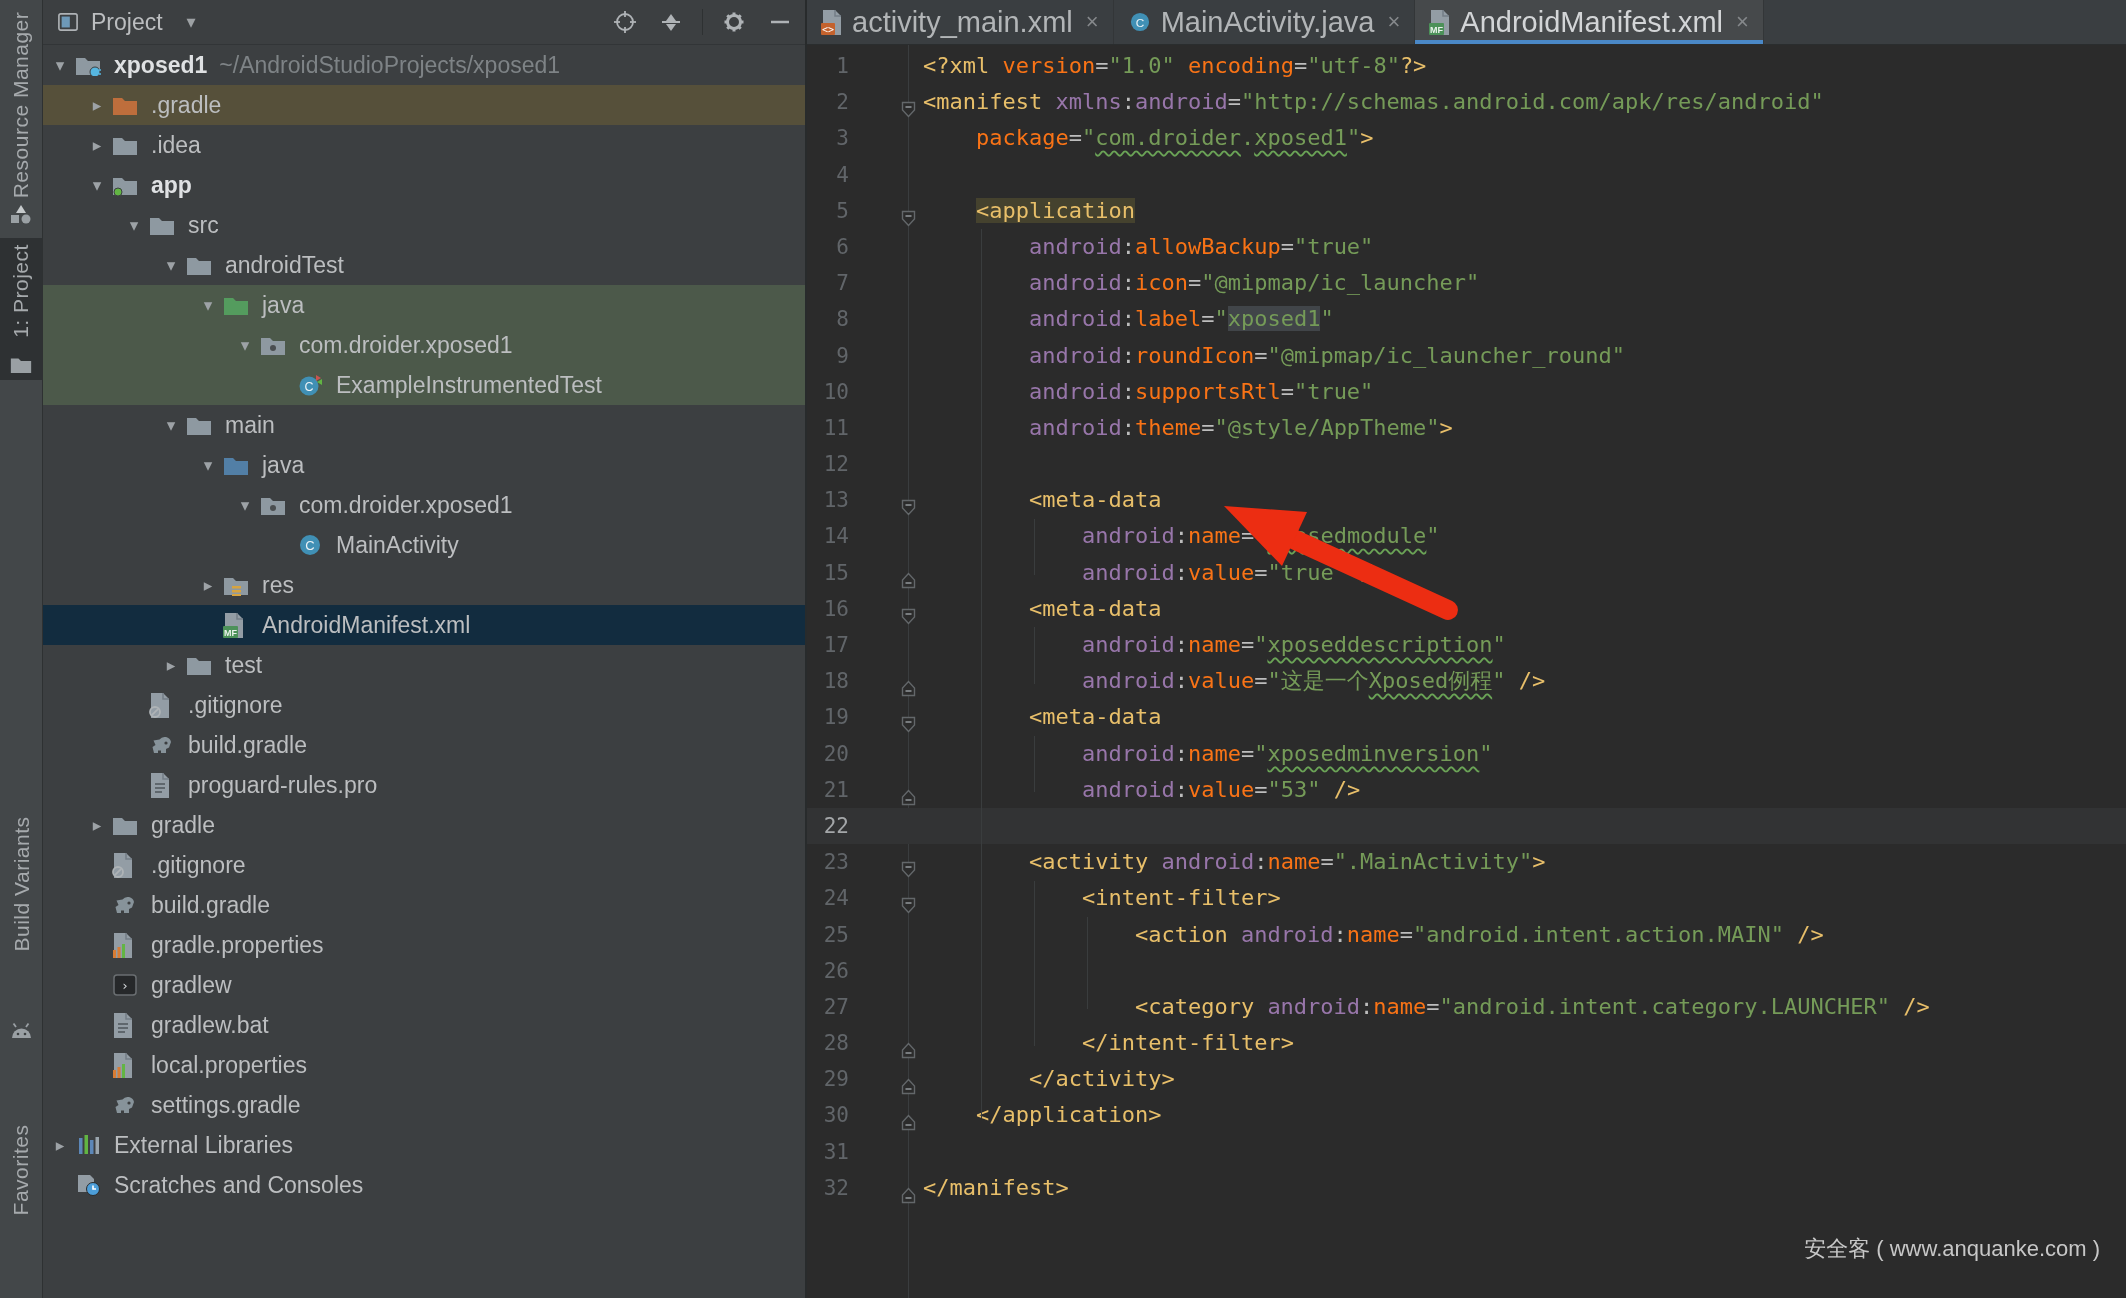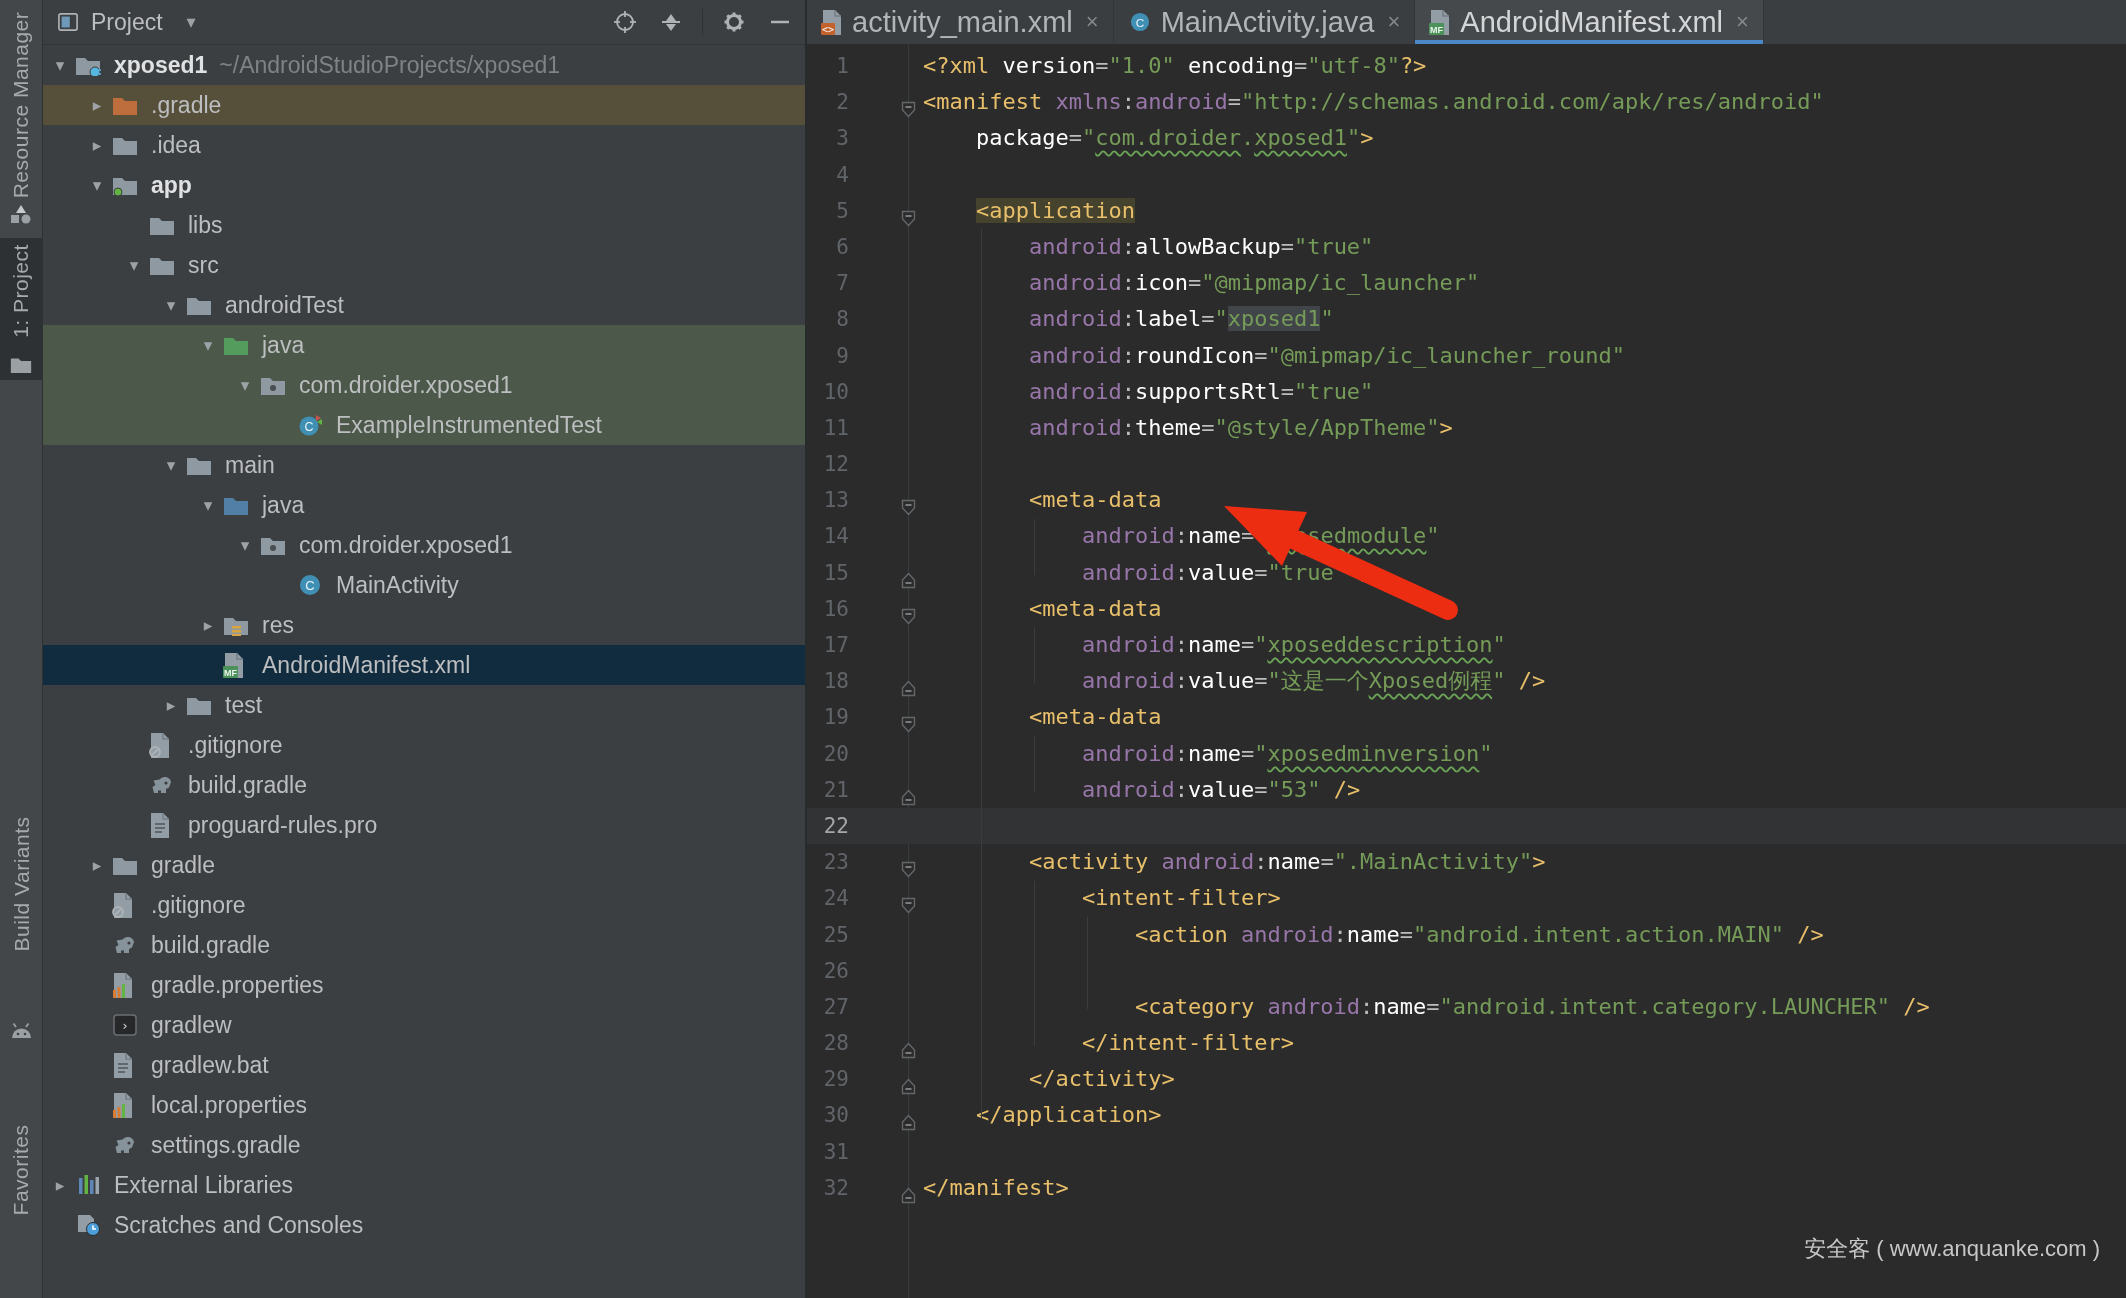--- a/index.html
+++ b/index.html
@@ -44,21 +44,21 @@
   .codewrap{position:absolute;top:45px;left:0;right:0;bottom:0;padding-top:3px;
             font-family:"DejaVu Sans Mono",monospace;font-size:22px;}
   .gutline{position:absolute;left:101px;top:0;bottom:0;width:1px;background:#3A3D3F;}
   .cl{position:relative;height:36.2px;line-height:36.2px;padding-left:116px;white-space:pre;}
   .cl.caret-line{background:#323334;}
   .cl .ln{position:absolute;left:0;top:0;width:42px;text-align:right;color:#616569;font-size:21px;}
   .cl.caret-line .ln{color:#A4A7A9;}
   .fm{position:absolute;left:94px;top:9px;}
   .guide{position:absolute;width:1px;background:#3A3D3E;}
   
-  .p{color:#A9B7C6;} .t{color:#E8BF6A;} .n{color:#9876AA;} .a{color:#ffffff;text-align:right;}
+  .p{color:#A9B7C6;} .t{color:#E8BF6A;} .n{color:#9876AA;} .a{color:#f97316;text-align:right;}
   .e{color:#BDBDBD;} .s{color:#759B58;}
   .w{color:#759B58;text-decoration:underline;text-decoration-style:wavy;text-decoration-color:#6AA356;text-underline-offset:5px;text-decoration-thickness:1.5px;}
   .th{color:#E8BF6A;background:#45422E;}
   .sh{color:#759B58;background:#414549;}
   
   .arrow-annot{position:absolute;left:0;top:0;pointer-events:none;}
   .watermark{position:absolute;right:26px;bottom:34px;font-size:22px;color:#D5D5D5;opacity:.92;}
 </style>
 </head>
 <body>
@@ -191,29 +191,20 @@
         </div>
         <div class="trow" style="padding-left: 39px;">
           <span class="arr">▾</span>
           <span class="ticon">
             <svg width="26" height="22" viewBox="0 0 26 22" style="display:block">
               <path d="M1 4 h9 l3 3 h12 v14 H1 z" fill="#8E99A1"></path>
               <circle cx="6" cy="18" r="4" fill="#62B543" stroke="#3C3F41"></circle>
             </svg>
           </span>
           <span class="tlabel b">app</span>
-        </div>
-        <div class="trow" style="padding-left: 76px;">
-          <span class="arr"></span>
-          <span class="ticon">
-            <svg width="26" height="22" viewBox="0 0 26 22" style="display:block">
-              <path d="M1 4 h9 l3 3 h12 v14 H1 z" fill="#8E99A1"></path>
-            </svg>
-          </span>
-          <span class="tlabel">libs</span>
         </div>
         <div class="trow" style="padding-left: 76px;">
           <span class="arr">▾</span>
           <span class="ticon">
             <svg width="26" height="22" viewBox="0 0 26 22" style="display:block">
               <path d="M1 4 h9 l3 3 h12 v14 H1 z" fill="#8E99A1"></path>
             </svg>
           </span>
           <span class="tlabel">src</span>
         </div>

